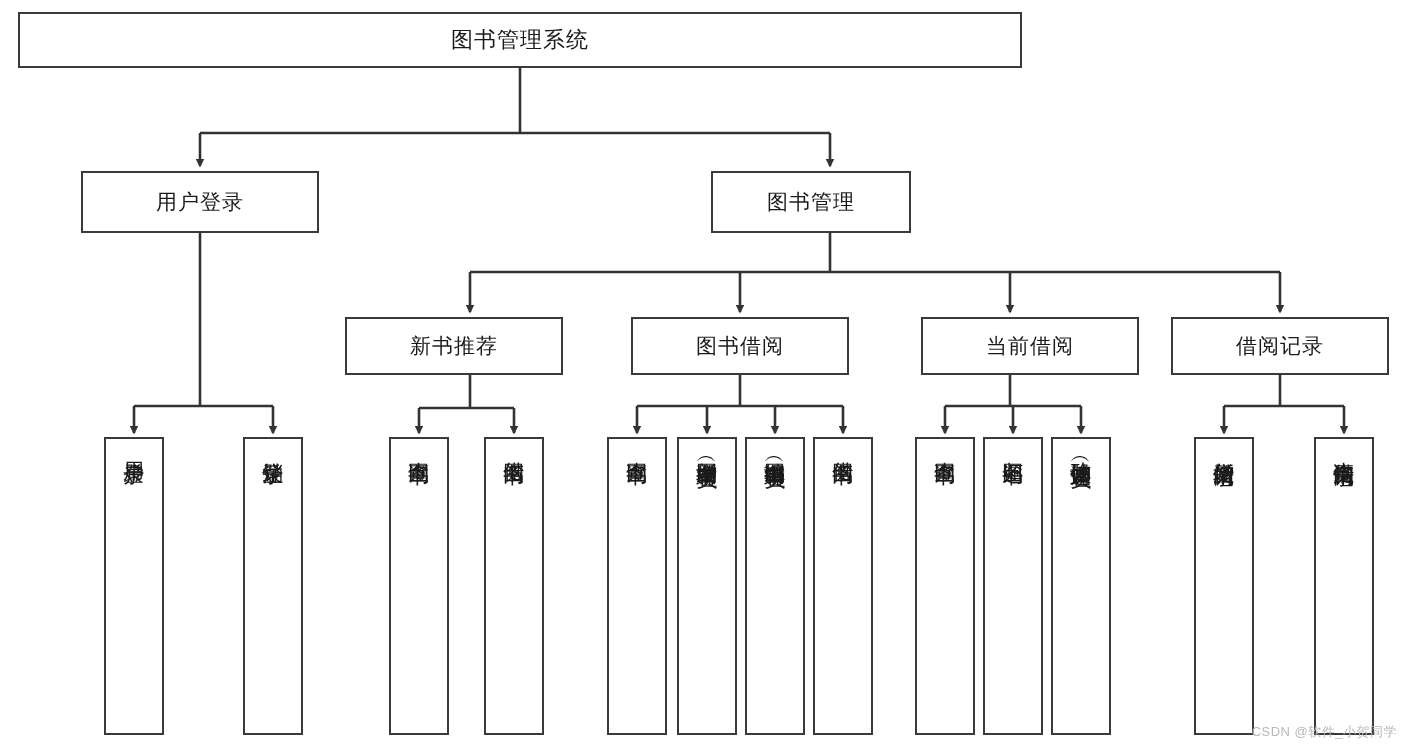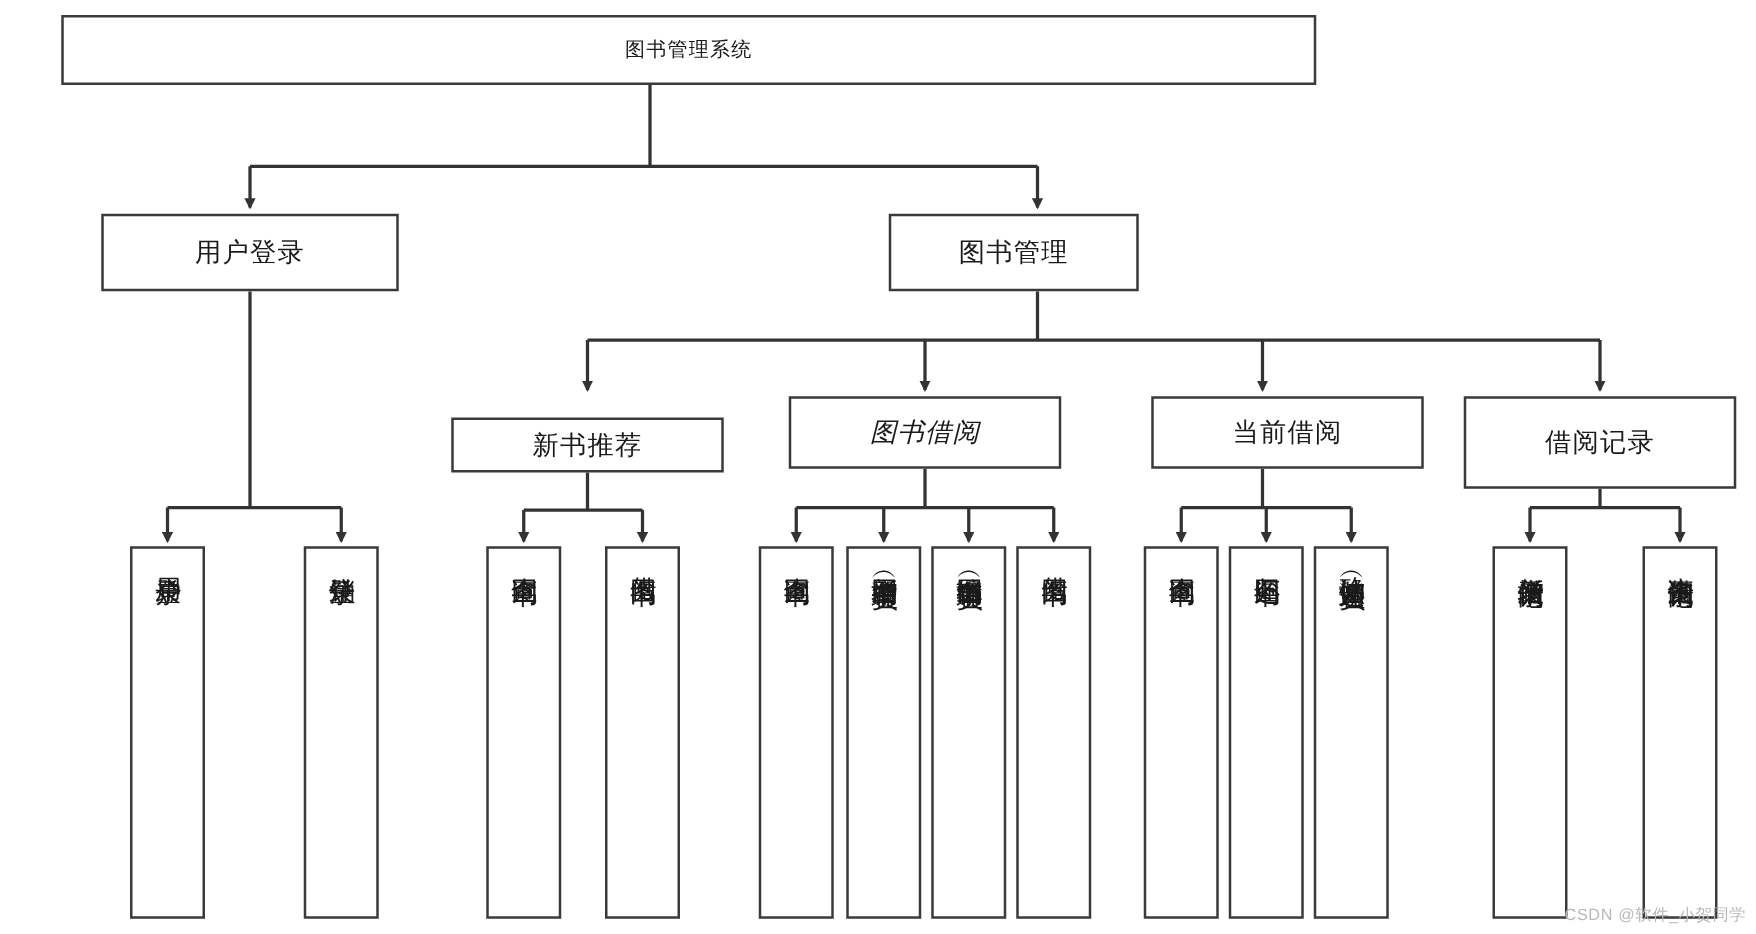--- a/index.html
+++ b/index.html
@@ -31,21 +31,21 @@
     position: absolute;
     box-sizing: border-box;
     border: 2px solid #3a3a3a;
     background: #ffffff;
     color: #1a1a1a;
     display: flex;
     align-items: center;
     justify-content: center;
     overflow: hidden;
   }
-  .node.level-0 { font-size: 16px; margin-left: 31px; }
+  .node.level-0 { font-size: 22px; }
   .node.level-1 { font-size: 21px; }
   .node.level-2 { font-size: 21px; }
   .node.leaf {
     font-size: 21px;
     align-items: flex-start;
     padding-top: 6px;
   }
   .vtext {
     writing-mode: vertical-rl;
     text-orientation: upright;
@@ -127,30 +127,30 @@
     <span class="htext">图书管理系统</span>
   </div>
 
   <div class="node level-1" style="left: 81px; top: 171px; width: 238px; height: 62px; border-color: rgb(58, 58, 58);">
     <span class="htext">用户登录</span>
   </div>
   <div class="node level-1" style="left: 711px; top: 171px; width: 200px; height: 62px; border-color: rgb(58, 58, 58); font-family: Liberation Serif, serif;">
     <span class="htext">图书管理</span>
   </div>
 
-  <div class="node level-2" style="left: 361px; top: 317px; width: 218px; height: 44px; border-color: rgb(58, 58, 58); margin-top: 17px;">
+  <div class="node level-2" style="left: 345px; top: 317px; width: 218px; height: 58px; border-color: rgb(58, 58, 58);">
     <span class="htext">新书推荐</span>
   </div>
-  <div class="node level-2" style="left: 631px; top: 317px; width: 218px; height: 58px; border-color: rgb(58, 58, 58); font-style: italic;">
+  <div class="node level-2" style="left: 631px; top: 317px; width: 218px; height: 58px; border-color: rgb(58, 58, 58);">
     <span class="htext">图书借阅</span>
   </div>
   <div class="node level-2" style="left: 921px; top: 317px; width: 218px; height: 58px; border-color: rgb(58, 58, 58);">
     <span class="htext">当前借阅</span>
   </div>
-  <div class="node level-2" style="left: 1171px; top: 317px; width: 218px; height: 74px; border-color: rgb(58, 58, 58); font-family: Liberation Serif, serif;">
+  <div class="node level-2" style="left: 1171px; top: 317px; width: 218px; height: 58px; border-color: rgb(58, 58, 58); font-family: Liberation Serif, serif;">
     <span class="htext">借阅记录</span>
   </div>
 
   <div class="node leaf" style="left: 104px; top: 437px; width: 60px; height: 298px; border-color: rgb(58, 58, 58);">
     <span class="vtext">用户登录</span>
   </div>
   <div class="node leaf" style="left: 243px; top: 437px; width: 60px; height: 298px; border-color: rgb(58, 58, 58);">
     <span class="vtext">注销登录</span>
   </div>
   <div class="node leaf" style="left: 389px; top: 437px; width: 60px; height: 298px; border-color: rgb(58, 58, 58);">

